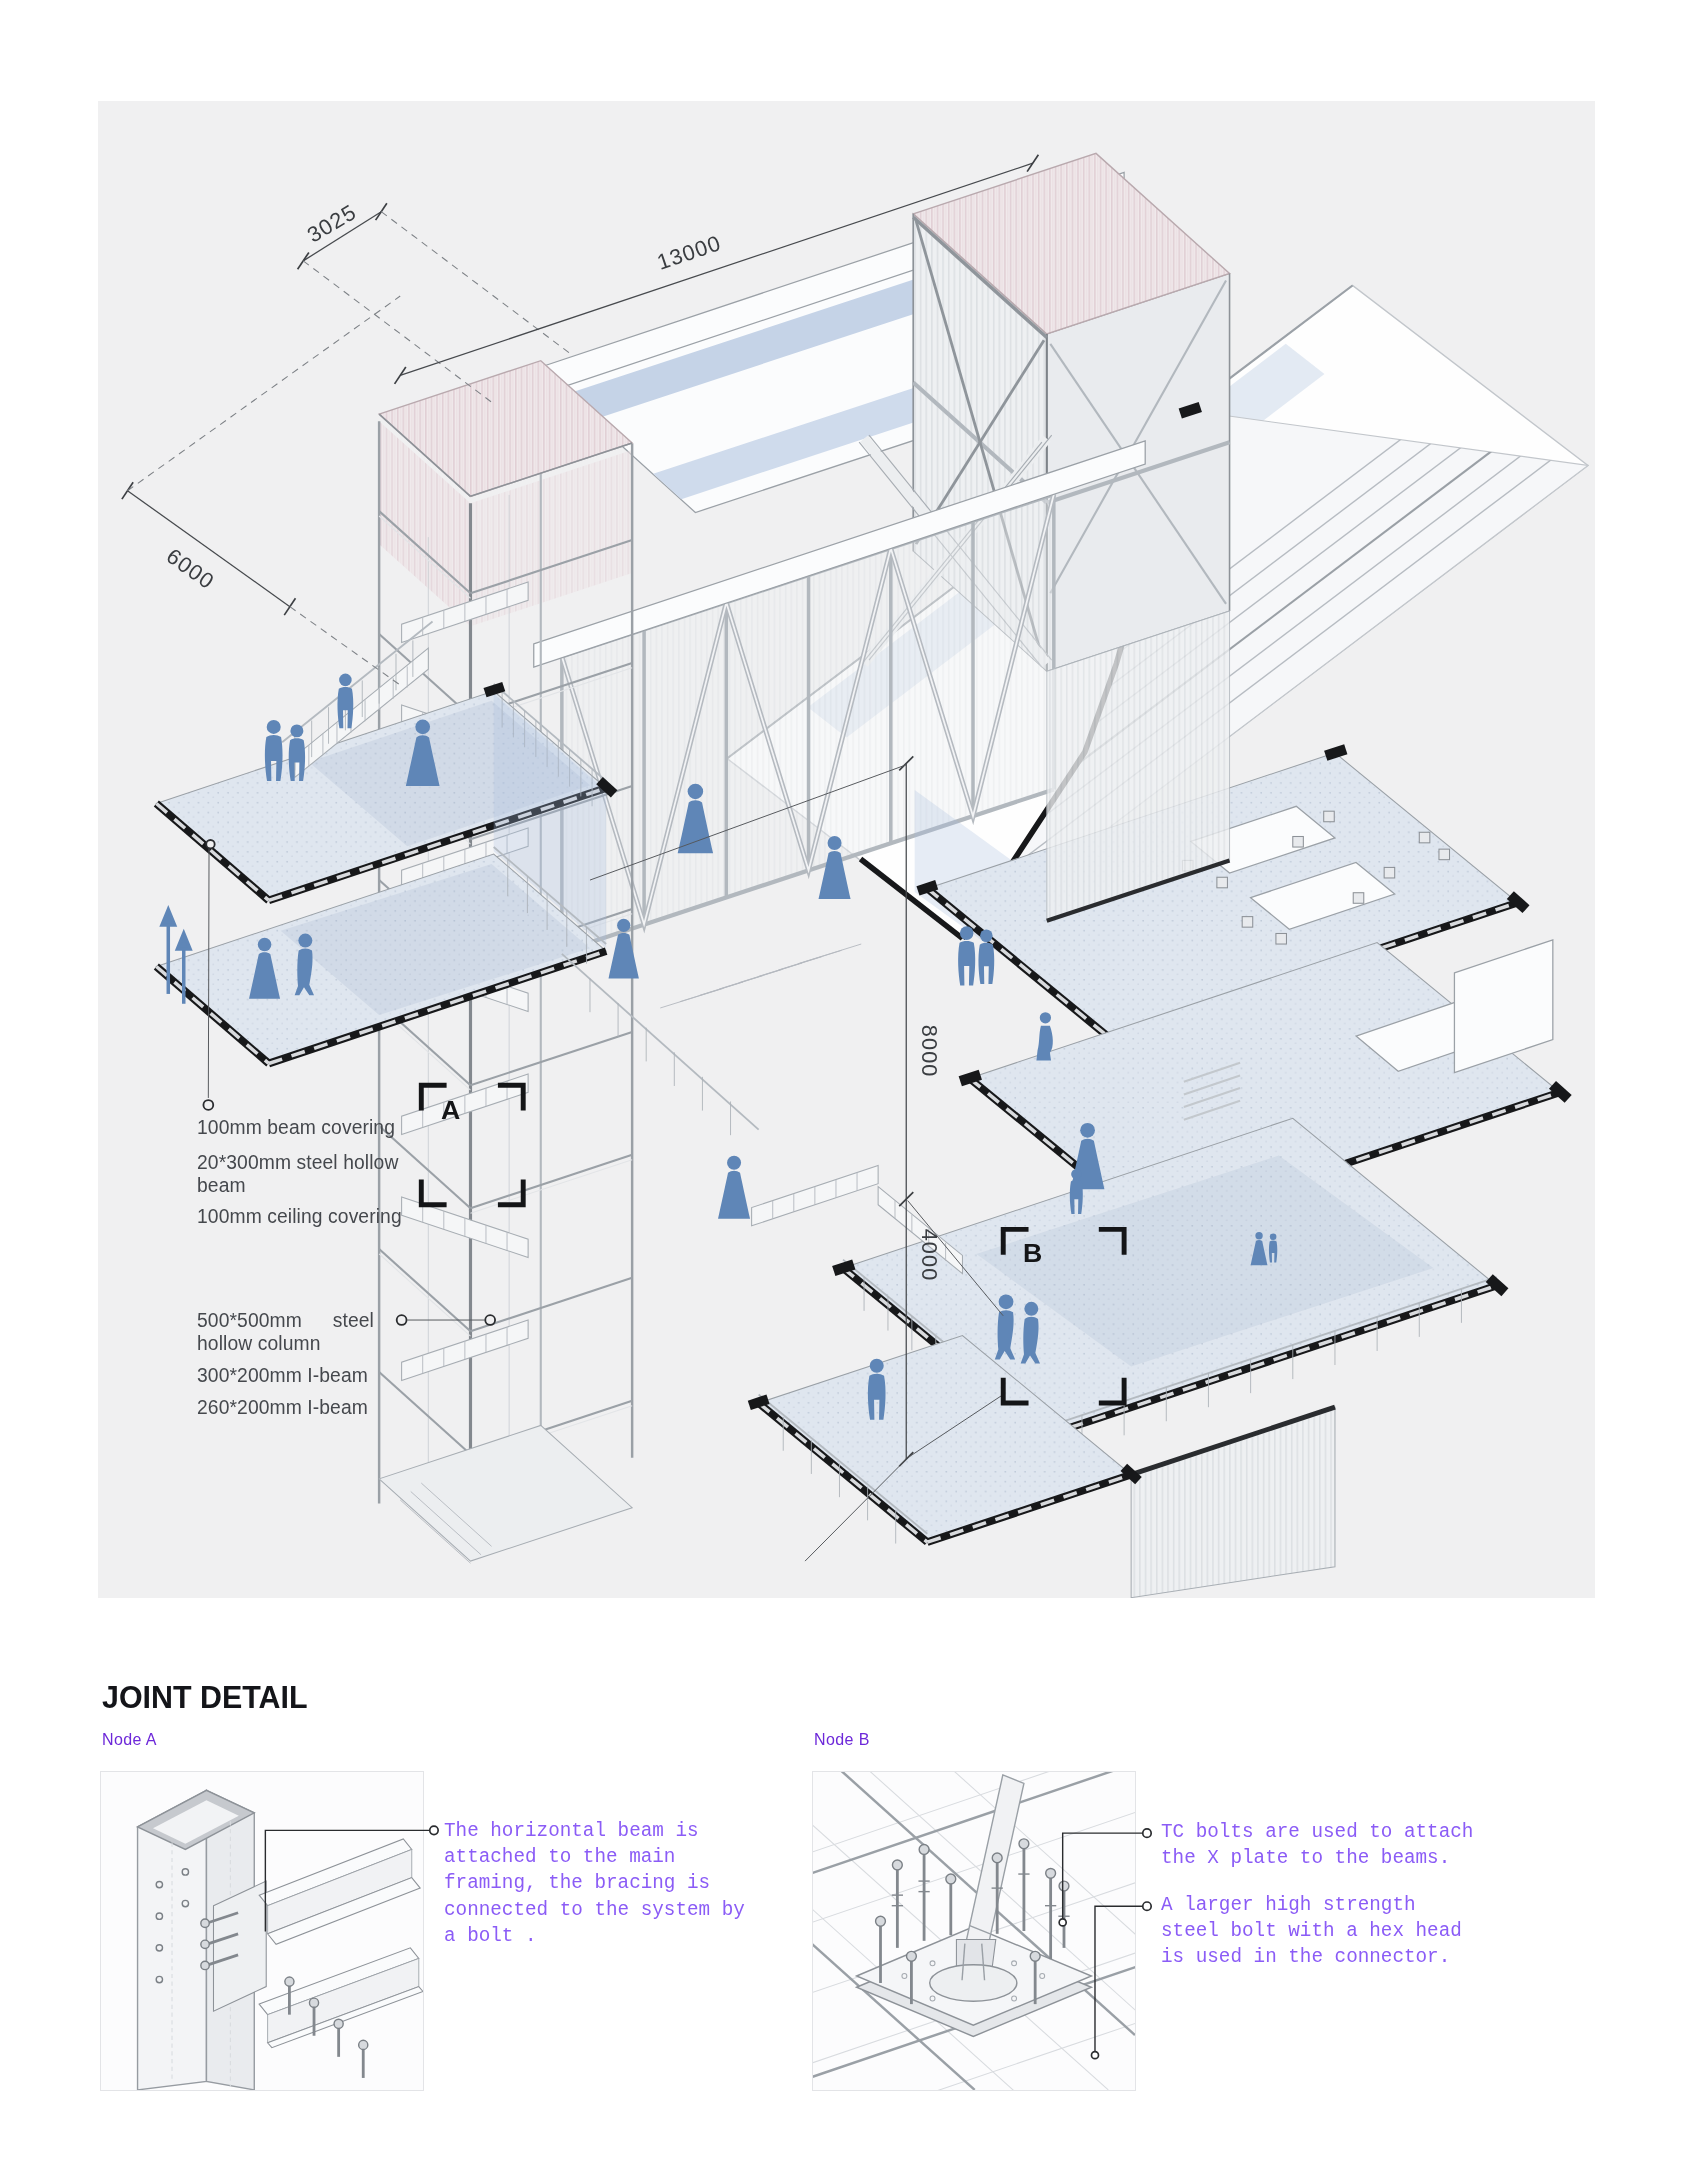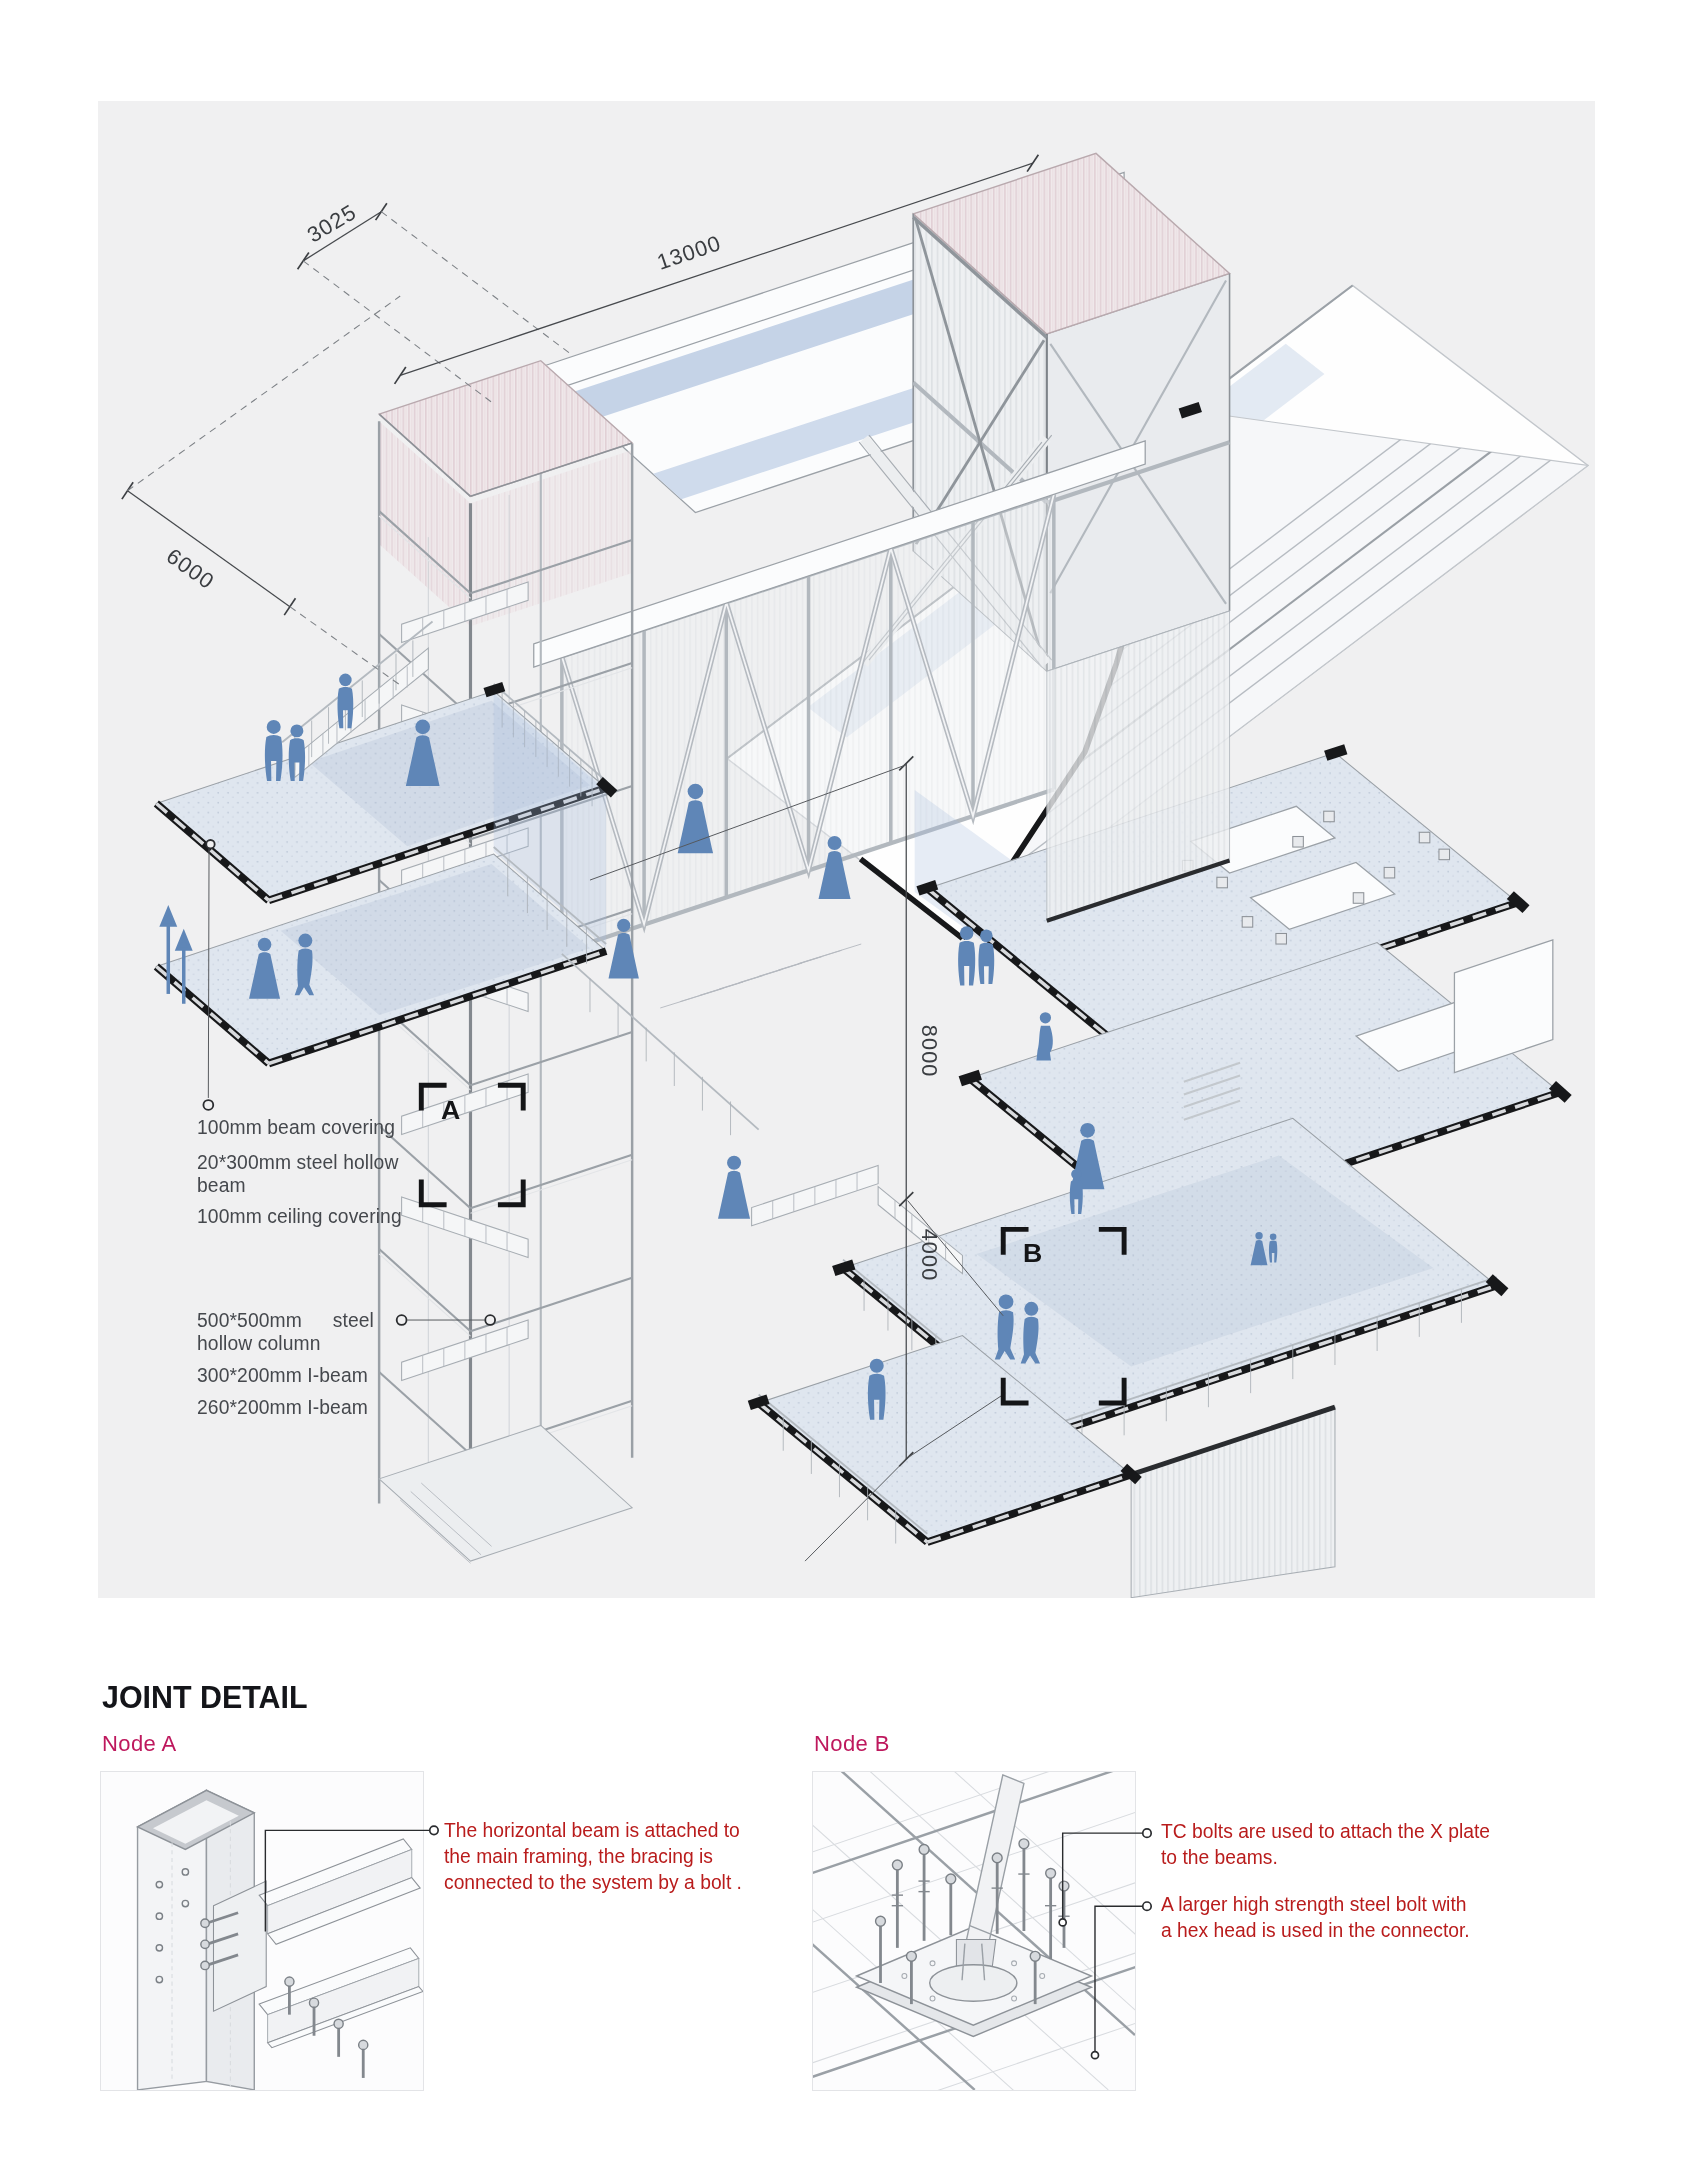--- a/index.html
+++ b/index.html
@@ -5,27 +5,27 @@
   html,body{margin:0;padding:0;}
   body{width:1687px;height:2183px;background:#ffffff;position:relative;
        font-family:"Liberation Sans",sans-serif;color:#3f4247;}
   #panel{position:absolute;left:98px;top:101px;width:1497px;height:1497px;background:#f0f0f1;}
   #main-svg{position:absolute;left:0;top:0;}
   .ann{position:absolute;font-size:19.3px;line-height:1.2;color:#45484d;letter-spacing:0.1px;}
   .ann.w2{width:211px;}
   .ann.w3{width:177px;text-align:justify;}
   #joint-title{position:absolute;left:102px;top:1679px;font-size:32px;font-weight:700;
        color:#141519;letter-spacing:0;transform:scaleX(.95);transform-origin:left;}
-  .node-label{position:absolute;font-size:22px;color:#be185d;letter-spacing:0.4px;}
+  .node-label{position:absolute;font-size:16px;color:#6d28d9;letter-spacing:0.4px;}
   #node-a-label{left:102px;top:1731px;}
   #node-b-label{left:814px;top:1731px;}
   .nbox{position:absolute;top:1771px;width:322px;height:318px;background:#fcfcfd;border:0.7px solid #e3e4e7;}
   #node-a-box{left:100px;}
   #node-b-box{left:812px;}
-  .note{position:absolute;font-size:19.3px;line-height:1.36;color:#b91c1c;}
+  .note{position:absolute;font-size:19.3px;line-height:1.36;color:#8b5cf6;font-family:Liberation Mono, monospace;}
   #note-a{left:444px;top:1818px;width:301px;}
   #note-b1{left:1161px;top:1819px;width:330px;}
   #note-b2{left:1161px;top:1892px;width:309px;}
   #leader-overlay{position:absolute;left:0;top:1673px;pointer-events:none;}
   .ln2{stroke:#8d9298;fill:none;stroke-width:2.2;}
   .lt{stroke:#c9cdd2;fill:none;stroke-width:1.2;}
   .thick{stroke:#b2b8be;fill:none;stroke-width:6;}
   .wht{fill:#fbfcfd;stroke:#9ba1a7;stroke-width:1.8;}
   .dimln{stroke:#474a4e;stroke-width:1.8;fill:none;}
   .tick{stroke:#3c3f43;stroke-width:2.4;fill:none;}

